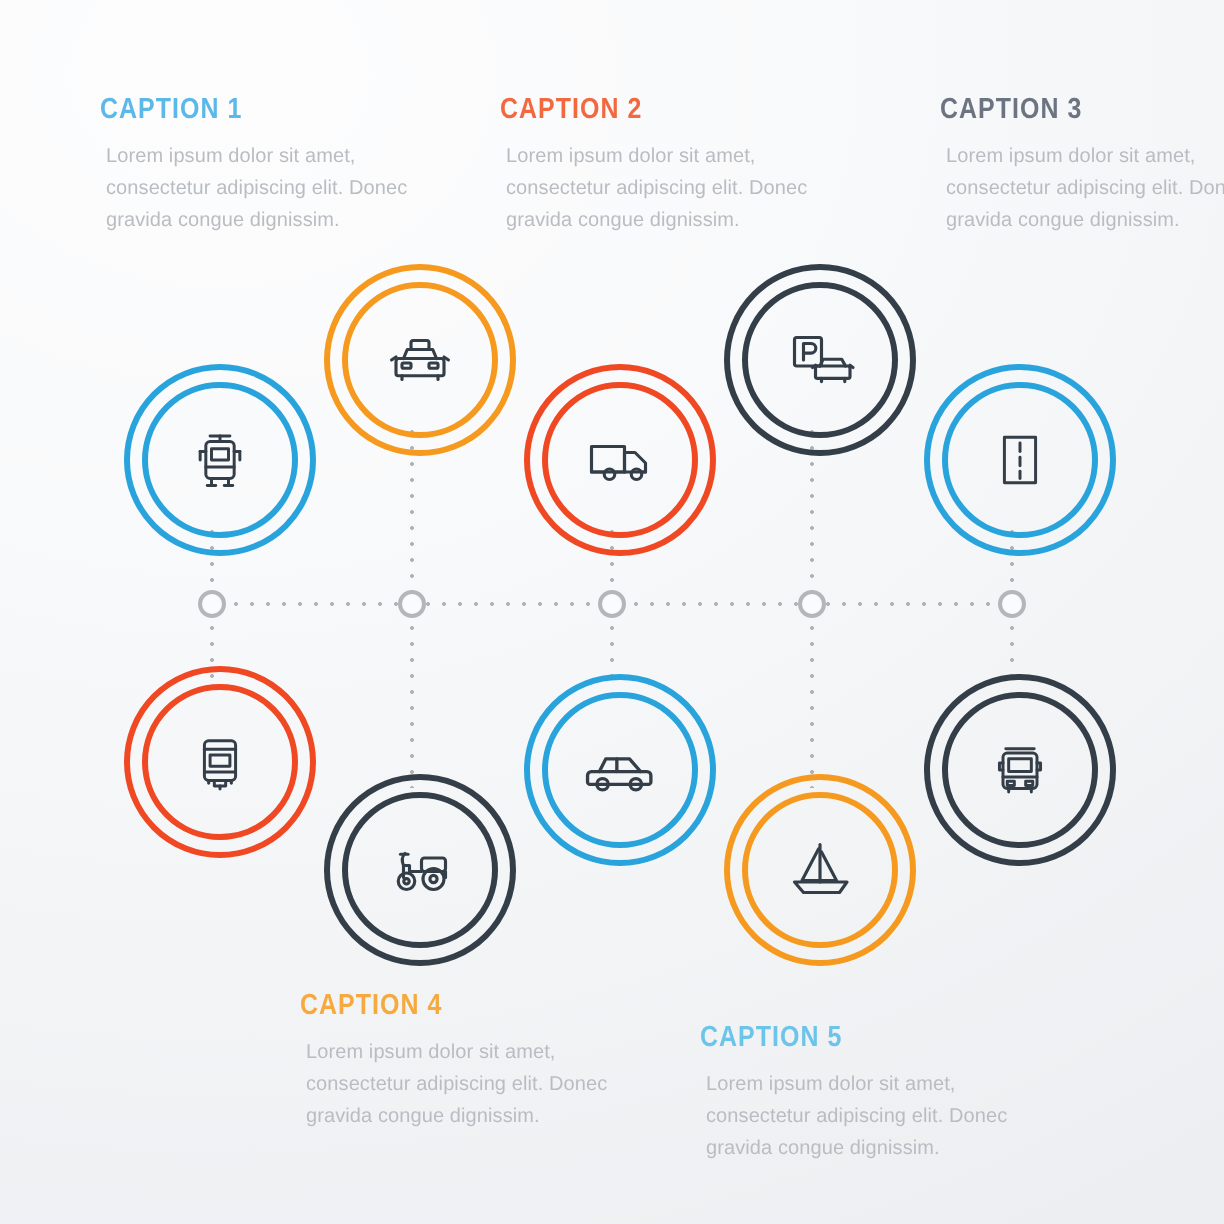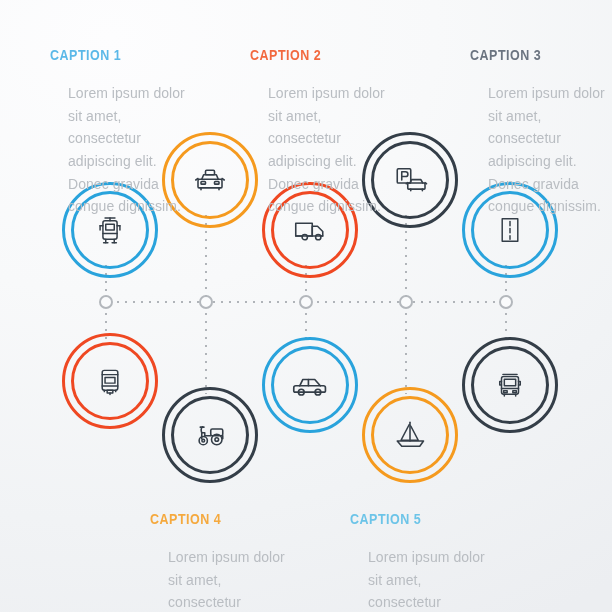--- a/index.html
+++ b/index.html
@@ -94,24 +94,24 @@
     font-family: "Liberation Sans Narrow", "Liberation Sans", sans-serif;
     font-size: 14.5px;
     font-weight: bold;
     letter-spacing: 0.6px;
     line-height: 1.1;
     margin: 0 0 7px 0;
     transform: scaleX(0.86);
     transform-origin: left center;
   }
   .caption .cap-body {
-    font-size: 14px;
+    font-size: 10px;
     line-height: 1.62;
     color: #b9bdc2;
-    margin: 18px;
+    margin: 3px;
     letter-spacing: 0.05px;
   }
 </style>
 </head>
 <body>
 
 <div id="infographic">
 
   <div class="v-connector" style="left:105px; top:262px; height:34px;"></div>
   <div class="v-connector" style="left:105px; top:310px; height:34px;"></div>
@@ -307,21 +307,21 @@
   <div class="caption" style="left:250px; top:48px;">
     <div class="cap-title" style="color:#f2693f;">CAPTION 2</div>
     <div class="cap-body">Lorem ipsum dolor sit amet, consectetur adipiscing elit. Donec gravida congue dignissim.</div>
   </div>
 
   <div class="caption" style="left:470px; top:48px;">
     <div class="cap-title" style="color:#6b7480;">CAPTION 3</div>
     <div class="cap-body">Lorem ipsum dolor sit amet, consectetur adipiscing elit. Donec gravida congue dignissim.</div>
   </div>
 
-  <div class="caption" style="left:150px; top:512px;">
+  <div class="caption" style="left:150px; top:496px;">
     <div class="cap-title" style="color:#f5a93e;">CAPTION 4</div>
     <div class="cap-body">Lorem ipsum dolor sit amet, consectetur adipiscing elit. Donec gravida congue dignissim.</div>
   </div>
 
   <div class="caption" style="left:350px; top:512px;">
     <div class="cap-title" style="color:#6cc4e8;">CAPTION 5</div>
     <div class="cap-body">Lorem ipsum dolor sit amet, consectetur adipiscing elit. Donec gravida congue dignissim.</div>
   </div>
 
 </div>

